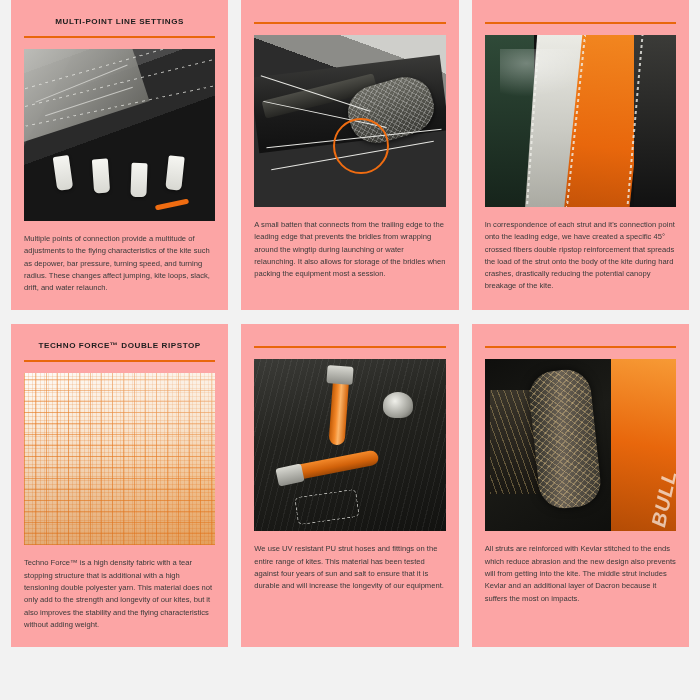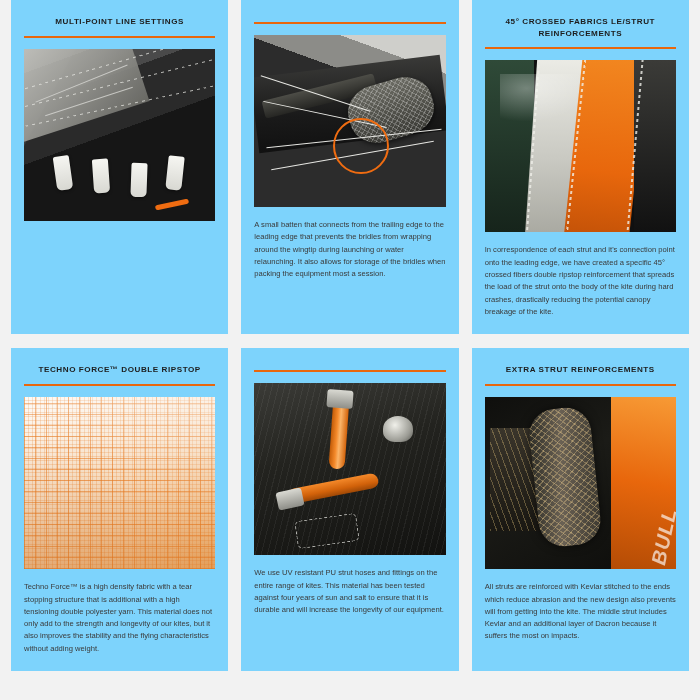--- a/index.html
+++ b/index.html
@@ -15,21 +15,21 @@
   .grid {
     display: grid;
     grid-template-columns: repeat(3, 1fr);
     gap: 14px 13px;
     padding: 0 11px;
     box-sizing: border-box;
     width: 700px;
   }
 
   .card {
-    background: #7dd3fc;
+    background: #fca5a5;
     display: flex;
     flex-direction: column;
     padding: 14px 13px 16px 13px;
     box-sizing: border-box;
   }
 
   .card-title {
     font-size: 8.1px;
     font-weight: bold;
     letter-spacing: 0.55px;
@@ -353,39 +353,39 @@
       <div class="stitch" style="top:36%; transform:rotate(-14deg);"></div>
       <div class="stitch" style="top:47%; transform:rotate(-12deg);"></div>
       <div class="cordline" style="left:4%; top:20%; width:52%; transform:rotate(-22deg);"></div>
       <div class="cordline" style="left:10%; top:30%; width:48%; transform:rotate(-18deg);"></div>
       <div class="tab" style="left:16%; top:62%; transform:rotate(-8deg);"></div>
       <div class="tab" style="left:36%; top:64%; transform:rotate(-4deg);"></div>
       <div class="tab" style="left:56%; top:66%; transform:rotate(2deg);"></div>
       <div class="tab" style="left:75%; top:62%; transform:rotate(6deg);"></div>
       <div class="orange"></div>
     </div>
+    <div class="card-body">Multiple points of connection provide a multitude of adjustments to the flying characteristics of the kite such as depower, bar pressure, turning speed, and turning radius. These changes affect jumping, kite loops, slack, drift, and water relaunch.</div>
   </div>
 
   <div class="card">
     <div class="rule"></div>
     <div class="photo p2">
       <div class="lezone"></div>
       <div class="batten"></div>
       <div class="mesh"></div>
       <div class="line" style="left:2%; top:34%; width:60%; transform:rotate(18deg);"></div>
       <div class="line" style="left:4%; top:46%; width:66%; transform:rotate(12deg);"></div>
       <div class="line" style="left:6%; top:60%; width:92%; transform:rotate(-6deg);"></div>
       <div class="line" style="left:8%; top:70%; width:86%; transform:rotate(-10deg);"></div>
       <div class="circle"></div>
     </div>
     <div class="card-body">A small batten that connects from the trailing edge to the leading edge that prevents the bridles from wrapping around the wingtip during launching or water relaunching. It also allows for storage of the bridles when packing the equipment most a session.</div>
   </div>
 
   <div class="card">
-    <div class="card-title">45° CROSSED FABRICS LE/STRUT REINFORCEMENTS</div>
     <div class="rule"></div>
     <div class="photo p3">
       <div class="band-green"></div>
       <div class="band-white"></div>
       <div class="band-orange"></div>
       <div class="band-dark"></div>
       <div class="seam" style="left:25%; transform:rotate(4deg);"></div>
       <div class="seam" style="left:47%; transform:rotate(6deg);"></div>
       <div class="seam" style="left:78%; transform:rotate(5deg);"></div>
       <div class="lamp"></div>
@@ -408,21 +408,20 @@
       <div class="cap" style="left:38%; top:4%; transform:rotate(4deg);"></div>
       <div class="valve"></div>
       <div class="hose-h"></div>
       <div class="cap" style="left:12%; top:62%; transform:rotate(-12deg);"></div>
       <div class="patch"></div>
     </div>
     <div class="card-body">We use UV resistant PU strut hoses and fittings on the entire range of kites. This material has been tested against four years of sun and salt to ensure that it is durable and will increase the longevity of our equipment.</div>
   </div>
 
   <div class="card">
-    <div class="card-title">EXTRA STRUT REINFORCEMENTS</div>
     <div class="rule"></div>
     <div class="photo p6">
       <div class="kevlar"></div>
       <div class="orangepanel">
         <div class="txt">BULL</div>
       </div>
       <div class="strut"></div>
     </div>
     <div class="card-body">All struts are reinforced with Kevlar stitched to the ends which reduce abrasion and the new design also prevents will from getting into the kite. The middle strut includes Kevlar and an additional layer of Dacron because it suffers the most on impacts.</div>
   </div>

